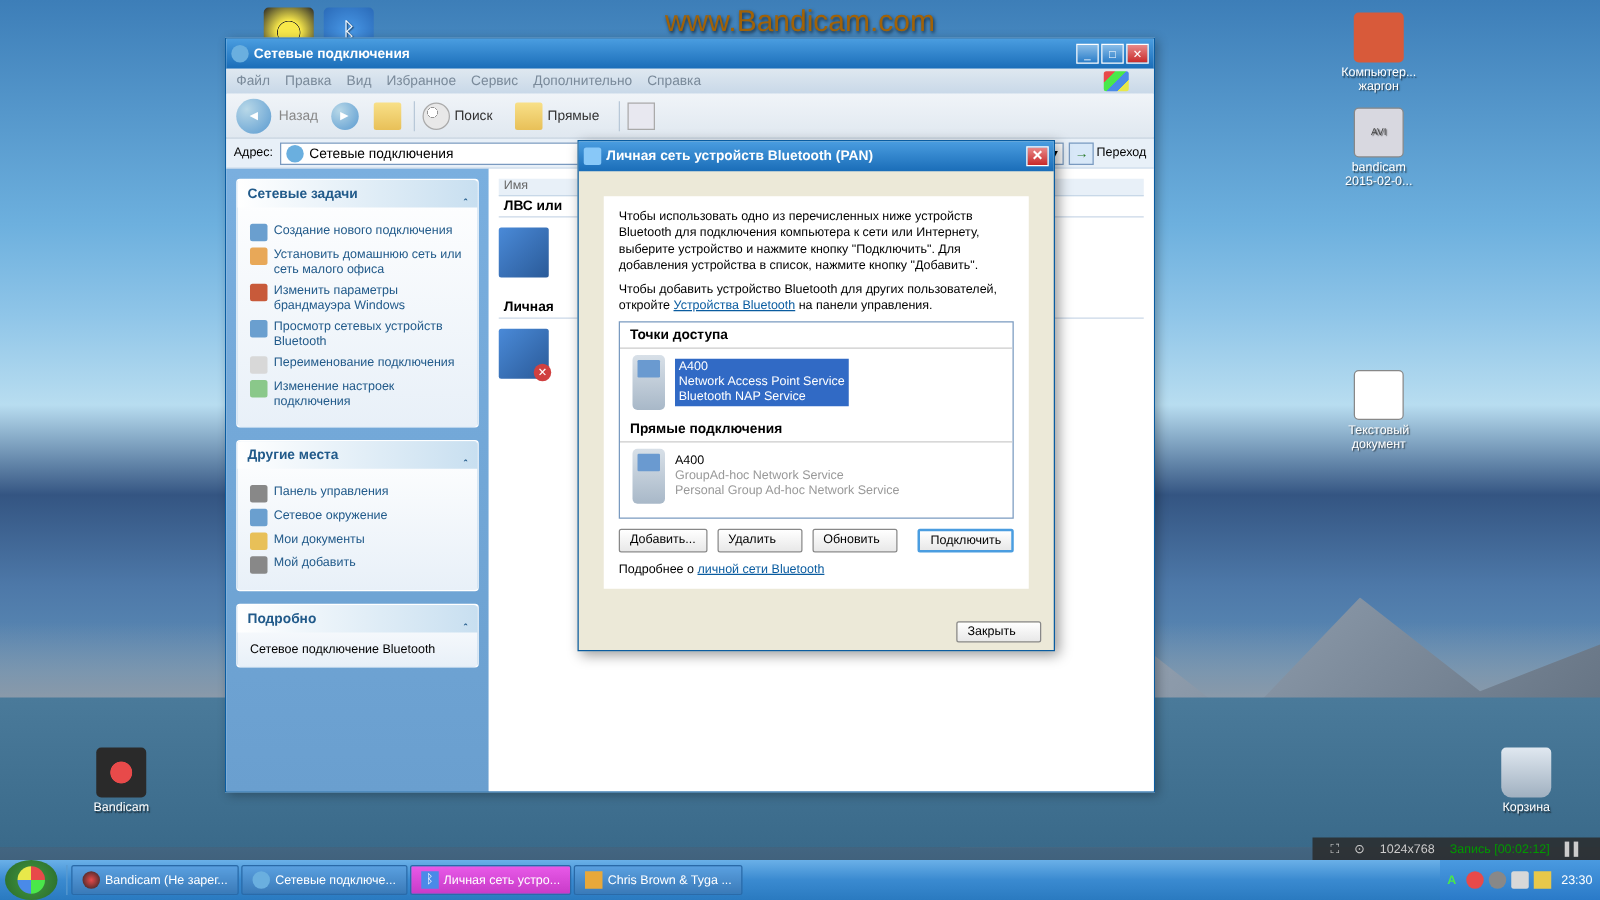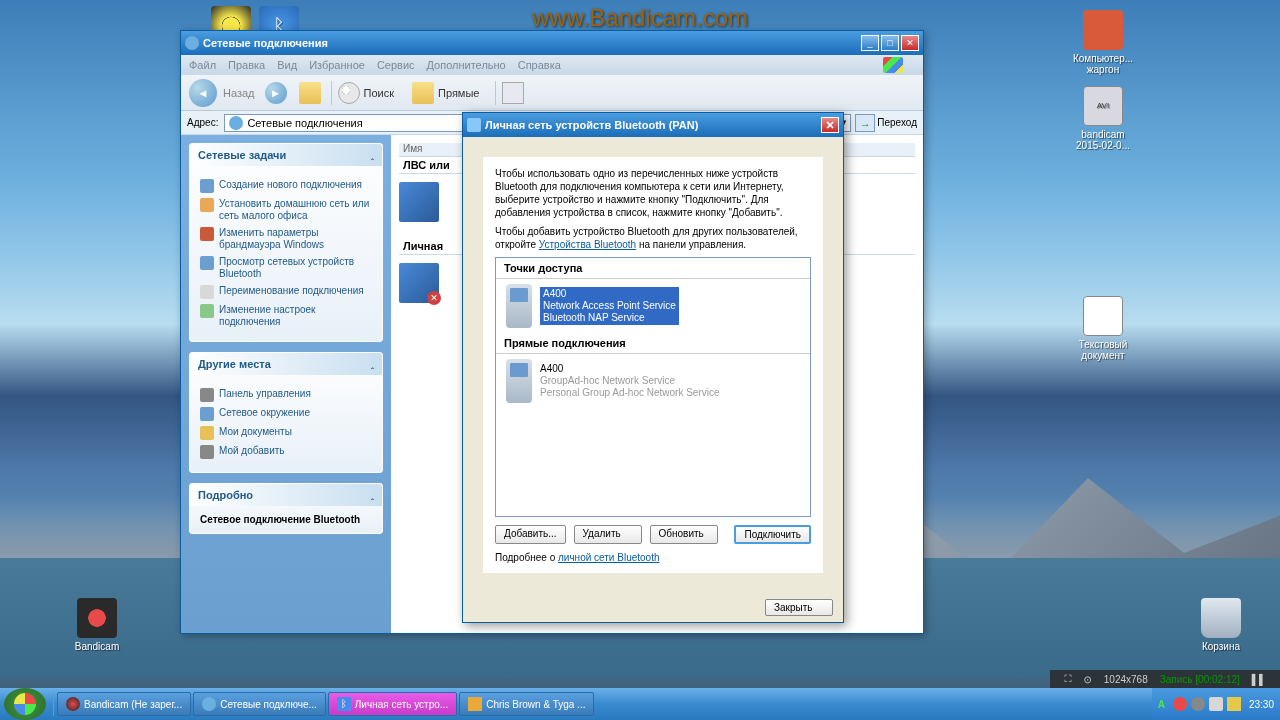--- a/index.html
+++ b/index.html
@@ -47,21 +47,21 @@
 .conn-ico.disc::after{content:"✕";position:absolute;right:-2px;bottom:-2px;width:14px;height:14px;background:#d04040;color:#fff;border-radius:50%;font-size:9px;text-align:center;line-height:14px;}
 .dialog{position:absolute;width:382px;background:#ece9d8;border:1px solid #0a5ca0;z-index:20;box-shadow:3px 3px 10px rgba(0,0,0,.4);}
 .dlg-title{height:24px;background:linear-gradient(to bottom,#4a9de0 0%,#1a6db8 100%);color:#fff;display:flex;align-items:center;padding:0 4px;font-size:11px;font-weight:bold;}
 .dlg-title .title-icon{width:14px;height:14px;background:#88c8f8;margin-right:4px;border-radius:2px;}
 .dlg-title .title-text{flex:1;}
 .dlg-title .close{width:18px;height:16px;background:linear-gradient(to bottom,#e88a8a,#c82a2a);border:1px solid #fff;color:#fff;font-size:11px;text-align:center;line-height:14px;cursor:pointer;}
 .dlg-body{padding:10px 12px;background:#fff;margin:20px;}
 .dlg-text{font-size:10px;line-height:13px;margin-bottom:6px;}
 .dlg-text a{color:#0a5ca0;text-decoration:underline;}
 .dlg-label{font-size:10px;margin:8px 0 4px;}
-.dev-list{border:1px solid #7a9ac0;height:260px;overflow-y:auto;background:#fff;position:relative;}
+.dev-list{border:1px solid #7a9ac0;height:158px;overflow-y:auto;background:#fff;position:relative;}
 .dev-group{font-weight:bold;font-size:11px;padding:4px 8px;border-bottom:1px solid #ccc;}
 .dev-item{display:flex;padding:5px 10px;align-items:center;}
 .dev-item.sel .dev-txt{background:#316ac5;color:#fff;padding:1px 3px;}
 .phone-ico{width:26px;height:44px;background:linear-gradient(to bottom,#d8e0e8,#a8b8c8);border-radius:4px;margin-right:8px;position:relative;}
 .phone-ico::before{content:"";position:absolute;top:4px;left:4px;right:4px;height:14px;background:#6a9ad0;border-radius:1px;}
 .dev-txt{font-size:10px;line-height:12px;}
 .dev-txt .dn{font-weight:normal;}
 .dev-txt .gray{color:#999;}
 .dlg-btns{display:flex;gap:8px;margin:8px 0;}
 .dlg-btn{border:1px solid #888;background:linear-gradient(to bottom,#fff,#e8e8e8);padding:2px 8px;font-size:10px;cursor:pointer;min-width:68px;text-align:left;border-radius:2px;}
@@ -222,21 +222,21 @@
               <span class="li-txt">Мой добавить</span>
             </div>
         </div>
       </div>
       <div class="side-panel">
         <div class="side-header">
             <span>Подробно</span>
             <span class="chevron">ꞈ</span>
           </div>
         <div class="side-body">
-            <div style="font-size:10px;font-weight:bold">Сетевое подключение Bluetooth</div>
+            <div style="font-size:10px;font-weight:normal">Сетевое подключение Bluetooth</div>
           </div>
       </div>
     </div>
     <div class="content">
       <div style="background:#e8f0f8;height:14px;border-bottom:1px solid #c8d8e8;display:flex;font-size:10px;color:#666;padding:0 4px">
           <span>Имя</span>
         </div>
       <div class="content-group">ЛВС или</div>
       <div class="conn-item">
           <div class="conn-ico"></div>

